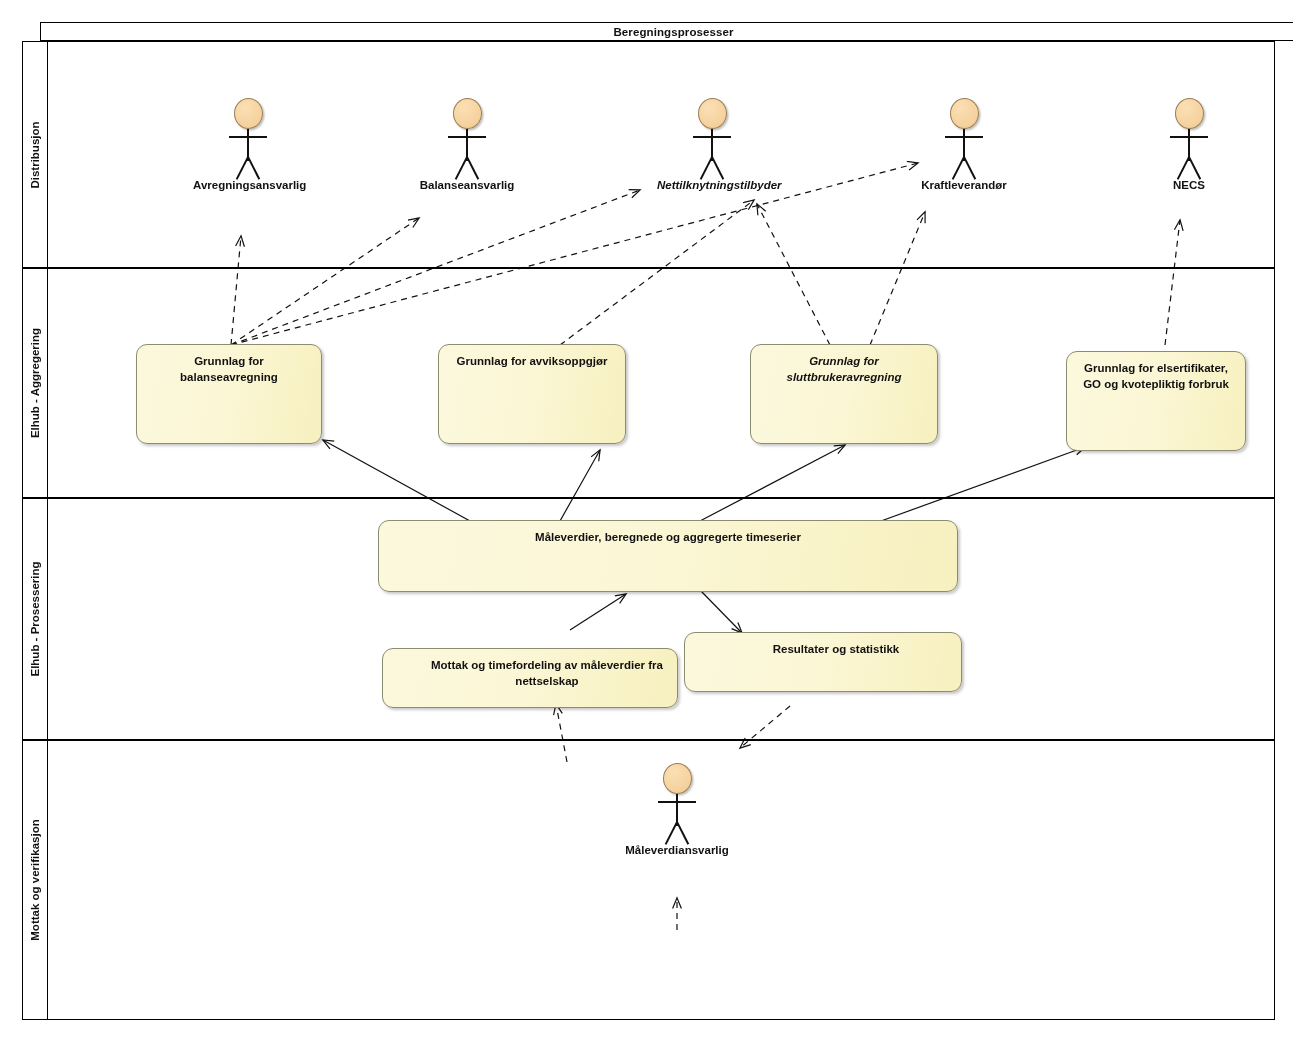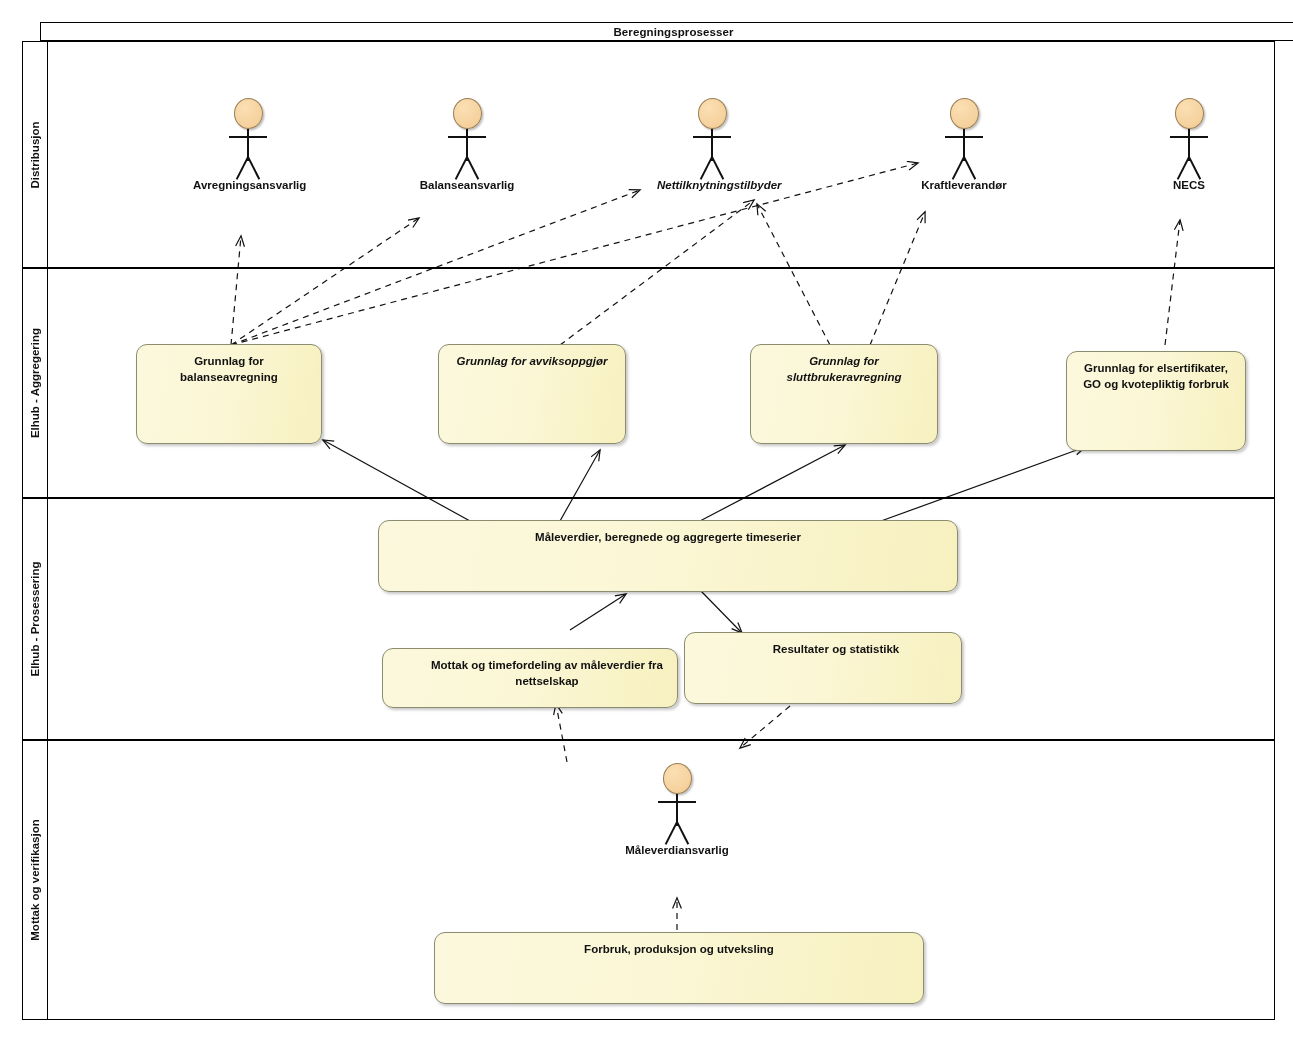--- a/index.html
+++ b/index.html
@@ -187,41 +187,38 @@
         <i class="leg legL"></i>
         <i class="leg legR"></i>
     </div>
     <div class="name">Måleverdiansvarlig</div>
   </div>
 
   <div class="node" style="left:136px;top:344px;width:186px;height:100px;">
     <span>Grunnlag for balanseavregning</span>
   </div>
 
-  <div class="node" style="left:438px;top:344px;width:188px;height:100px;font-style:italic;">
+  <div class="node" style="left:438px;top:344px;width:188px;height:100px;">
     <span>Grunnlag for avviksoppgjør</span>
   </div>
 
   <div class="node" style="left:750px;top:344px;width:188px;height:100px;font-style:italic;">
     <span>Grunnlag for sluttbrukeravregning</span>
   </div>
 
   <div class="node" style="left:1066px;top:351px;width:180px;height:100px;">
     <span>Grunnlag for elsertifikater, GO og kvotepliktig forbruk</span>
   </div>
 
   <div class="node" style="left:378px;top:520px;width:580px;height:72px;">
     <span>Måleverdier, beregnede og aggregerte timeserier</span>
   </div>
 
   <div class="node" style="left:382px;top:648px;width:296px;height:60px;padding-left:44px;">
     <span>Mottak og timefordeling av måleverdier fra nettselskap</span>
   </div>
 
-  <div class="node" style="left:684px;top:632px;width:278px;height:72px;padding-left:36px;">
+  <div class="node" style="left:684px;top:632px;width:278px;height:60px;padding-left:36px;">
     <span>Resultater og statistikk</span>
   </div>
 
-  <div class="node" style="left:434px;top:932px;width:490px;height:72px;">
-    <span>Forbruk, produksjon og utveksling</span>
-  </div>
 
 </div>
 
 </body></html>

